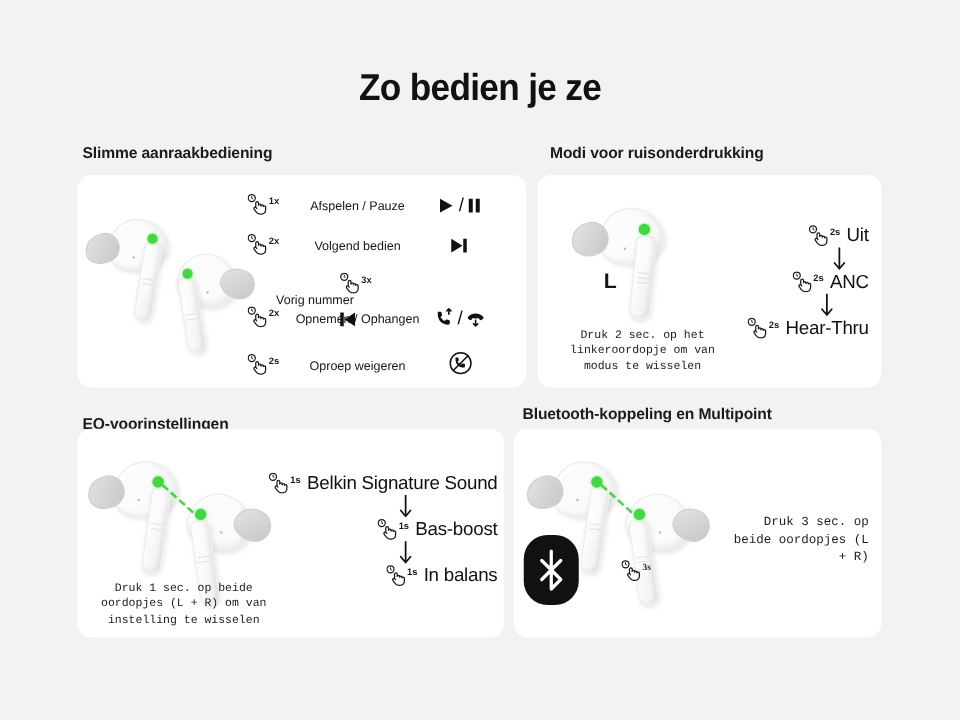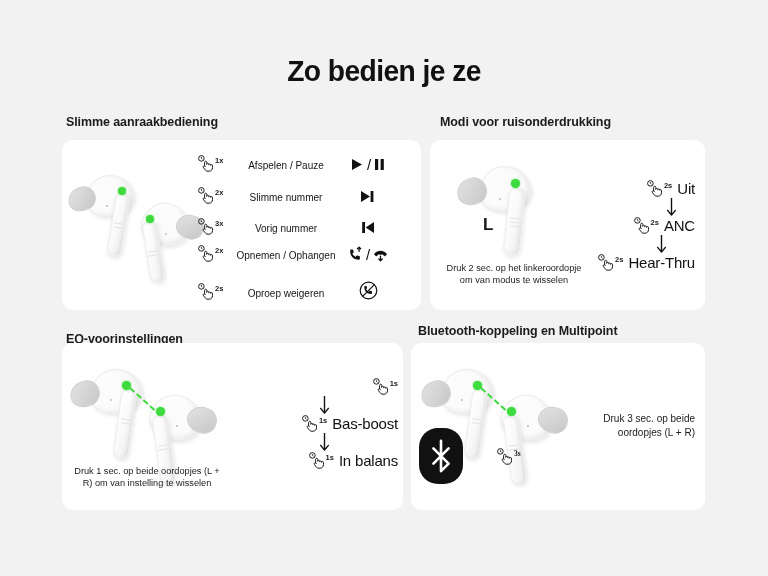--- a/index.html
+++ b/index.html
@@ -96,20 +96,21 @@
     color: #151515;
   }
 
   
   .caption {
     position: absolute;
     font-size: 9.2px;
     line-height: 12.4px;
     text-align: center;
     color: #1b1b1b;
+    font-family: Liberation Mono, monospace;
   }
 
   
   .tapicon {
     display: inline-flex;
     align-items: flex-start;
     white-space: nowrap;
   }
   .tapicon svg { display: block; }
   .tap-dur {
@@ -239,30 +240,30 @@
         <circle cx="3.4" cy="3.4" r="2.8"></circle>
         <path d="M3.4 1.9v1.6l1.1.6" stroke-width="0.8"></path>
         <path d="M6.6 12.6V7.4c0-.7.5-1.2 1.1-1.2.6 0 1.1.5 1.1 1.2v2.2" fill="#fff"></path>
         <path d="M8.8 9.3c0-.6.5-1 1-1s1 .45 1 1v.9" fill="#fff"></path>
         <path d="M10.8 9.9c0-.55.45-.95.95-.95s.95.4.95.95v.8" fill="#fff"></path>
         <path d="M12.7 10.5c0-.5.4-.9.9-.9s.9.4.9.9v2.1c0 2.1-1.5 3.6-3.5 3.6H10c-1.6 0-2.3-.6-3.1-1.7l-1.6-2.2c-.35-.5-.2-1.1.3-1.4.5-.3 1.1-.15 1.4.3l.6.85" fill="#fff"></path>
       </svg>
       <span class="tap-dur">2x</span>
     </span>
   </div>
-  <div class="p1-label">Slimme nummer</div>
+  <div class="p1-label">Volgend bedien</div>
   <div class="p1-glyph">
     <svg width="18" height="15" viewBox="0 0 18 15" fill="#111">
         <polygon points="2,2 2,13 11,7.5"></polygon>
         <rect x="11.6" y="2" width="2.8" height="11"></rect>
       </svg>
   </div>
 </div>
 
-<div class="p1row" style="left:198px; top:218px;">
+<div class="p1row" style="left:198px; top:218px;flex-direction:column;">
   <div class="p1-icon">
     <span class="tapicon">
       <svg width="16" height="17" viewBox="0 0 16 17" fill="none" stroke="#1b1b1b" stroke-width="1">
         <circle cx="3.4" cy="3.4" r="2.8"></circle>
         <path d="M3.4 1.9v1.6l1.1.6" stroke-width="0.8"></path>
         <path d="M6.6 12.6V7.4c0-.7.5-1.2 1.1-1.2.6 0 1.1.5 1.1 1.2v2.2" fill="#fff"></path>
         <path d="M8.8 9.3c0-.6.5-1 1-1s1 .45 1 1v.9" fill="#fff"></path>
         <path d="M10.8 9.9c0-.55.45-.95.95-.95s.95.4.95.95v.8" fill="#fff"></path>
         <path d="M12.7 10.5c0-.5.4-.9.9-.9s.9.4.9.9v2.1c0 2.1-1.5 3.6-3.5 3.6H10c-1.6 0-2.3-.6-3.1-1.7l-1.6-2.2c-.35-.5-.2-1.1.3-1.4.5-.3 1.1-.15 1.4.3l.6.85" fill="#fff"></path>
       </svg>
@@ -437,20 +438,21 @@
       <svg width="16" height="17" viewBox="0 0 16 17" fill="none" stroke="#1b1b1b" stroke-width="1">
         <circle cx="3.4" cy="3.4" r="2.8"></circle>
         <path d="M3.4 1.9v1.6l1.1.6" stroke-width="0.8"></path>
         <path d="M6.6 12.6V7.4c0-.7.5-1.2 1.1-1.2.6 0 1.1.5 1.1 1.2v2.2" fill="#fff"></path>
         <path d="M8.8 9.3c0-.6.5-1 1-1s1 .45 1 1v.9" fill="#fff"></path>
         <path d="M10.8 9.9c0-.55.45-.95.95-.95s.95.4.95.95v.8" fill="#fff"></path>
         <path d="M12.7 10.5c0-.5.4-.9.9-.9s.9.4.9.9v2.1c0 2.1-1.5 3.6-3.5 3.6H10c-1.6 0-2.3-.6-3.1-1.7l-1.6-2.2c-.35-.5-.2-1.1.3-1.4.5-.3 1.1-.15 1.4.3l.6.85" fill="#fff"></path>
       </svg>
       <span class="tap-dur">1s</span>
     </span>
+    <span class="casc-text">Belkin Signature Sound</span>
   </div>
   <div class="casc-arrow" style="padding-right:68px;">
     <svg width="11" height="20" viewBox="0 0 11 20" fill="none" stroke="#111" stroke-width="1.4">
       <path d="M5.5 1v16"></path>
         <path d="M1.6 13.4L5.5 18l3.9-4.6" stroke-linecap="round" stroke-linejoin="round"></path>
     </svg>
   </div>
   <div class="casc-row">
     <span class="tapicon">
       <svg width="16" height="17" viewBox="0 0 16 17" fill="none" stroke="#1b1b1b" stroke-width="1">

